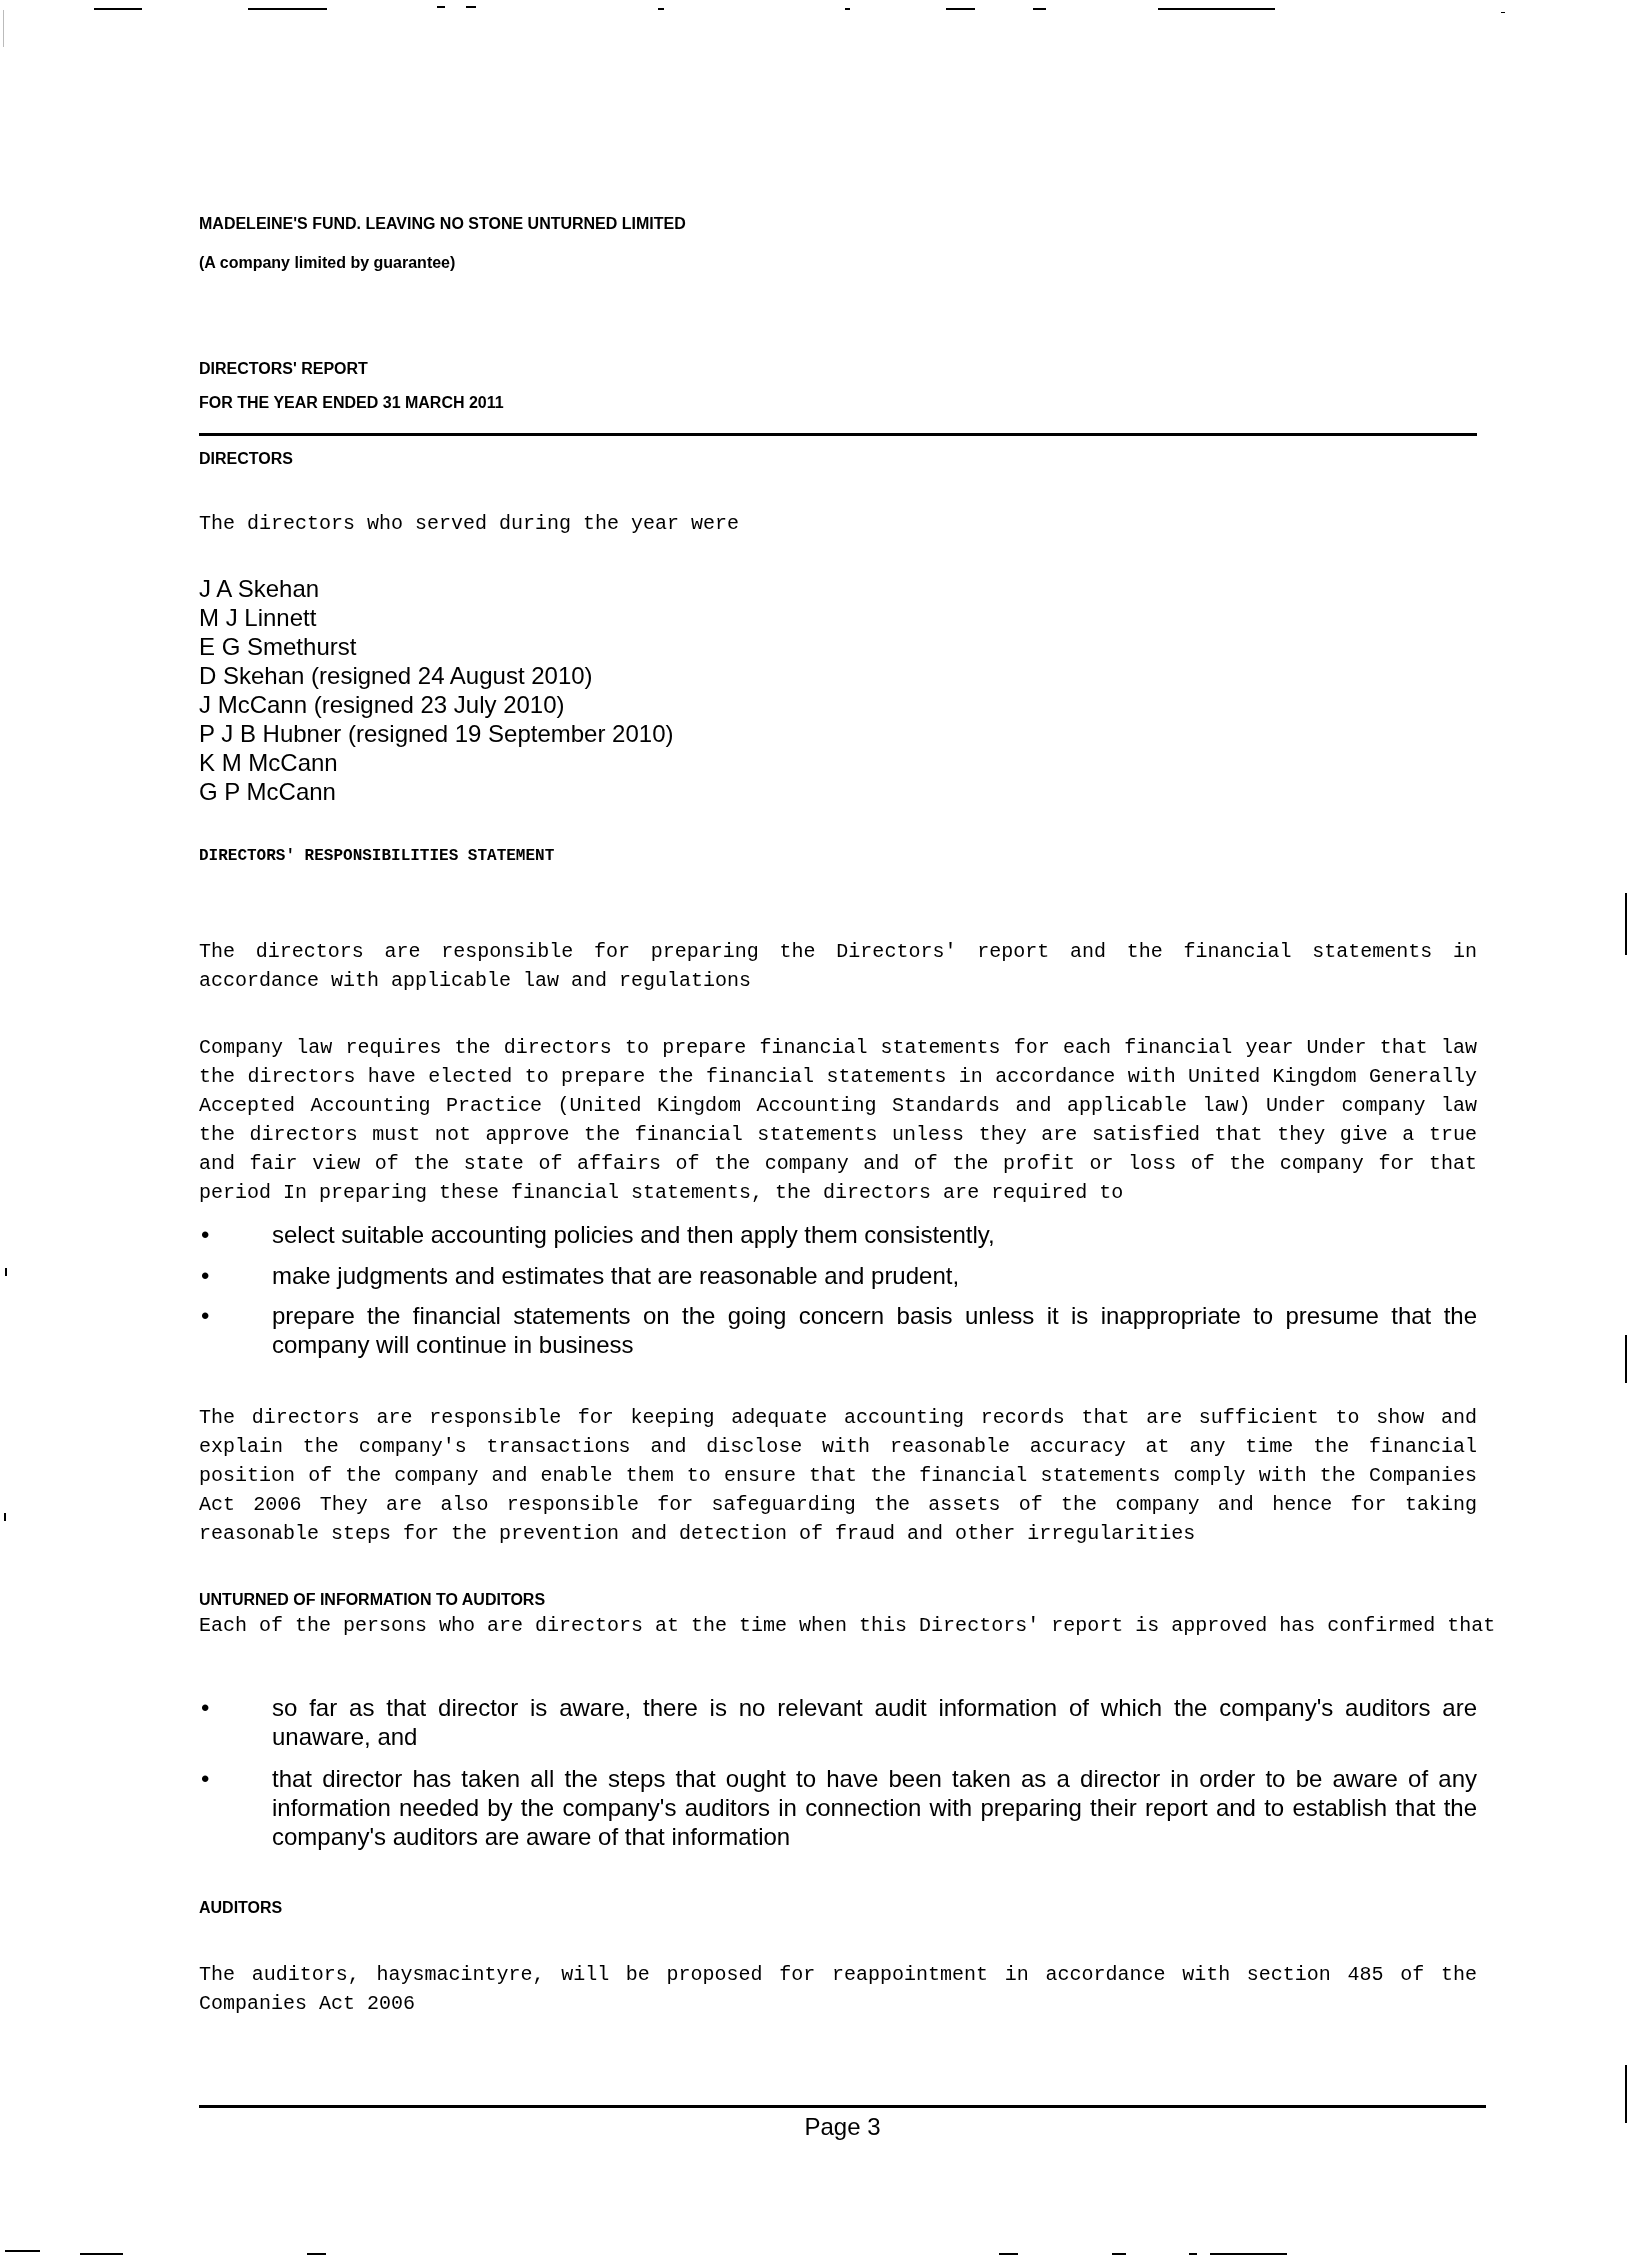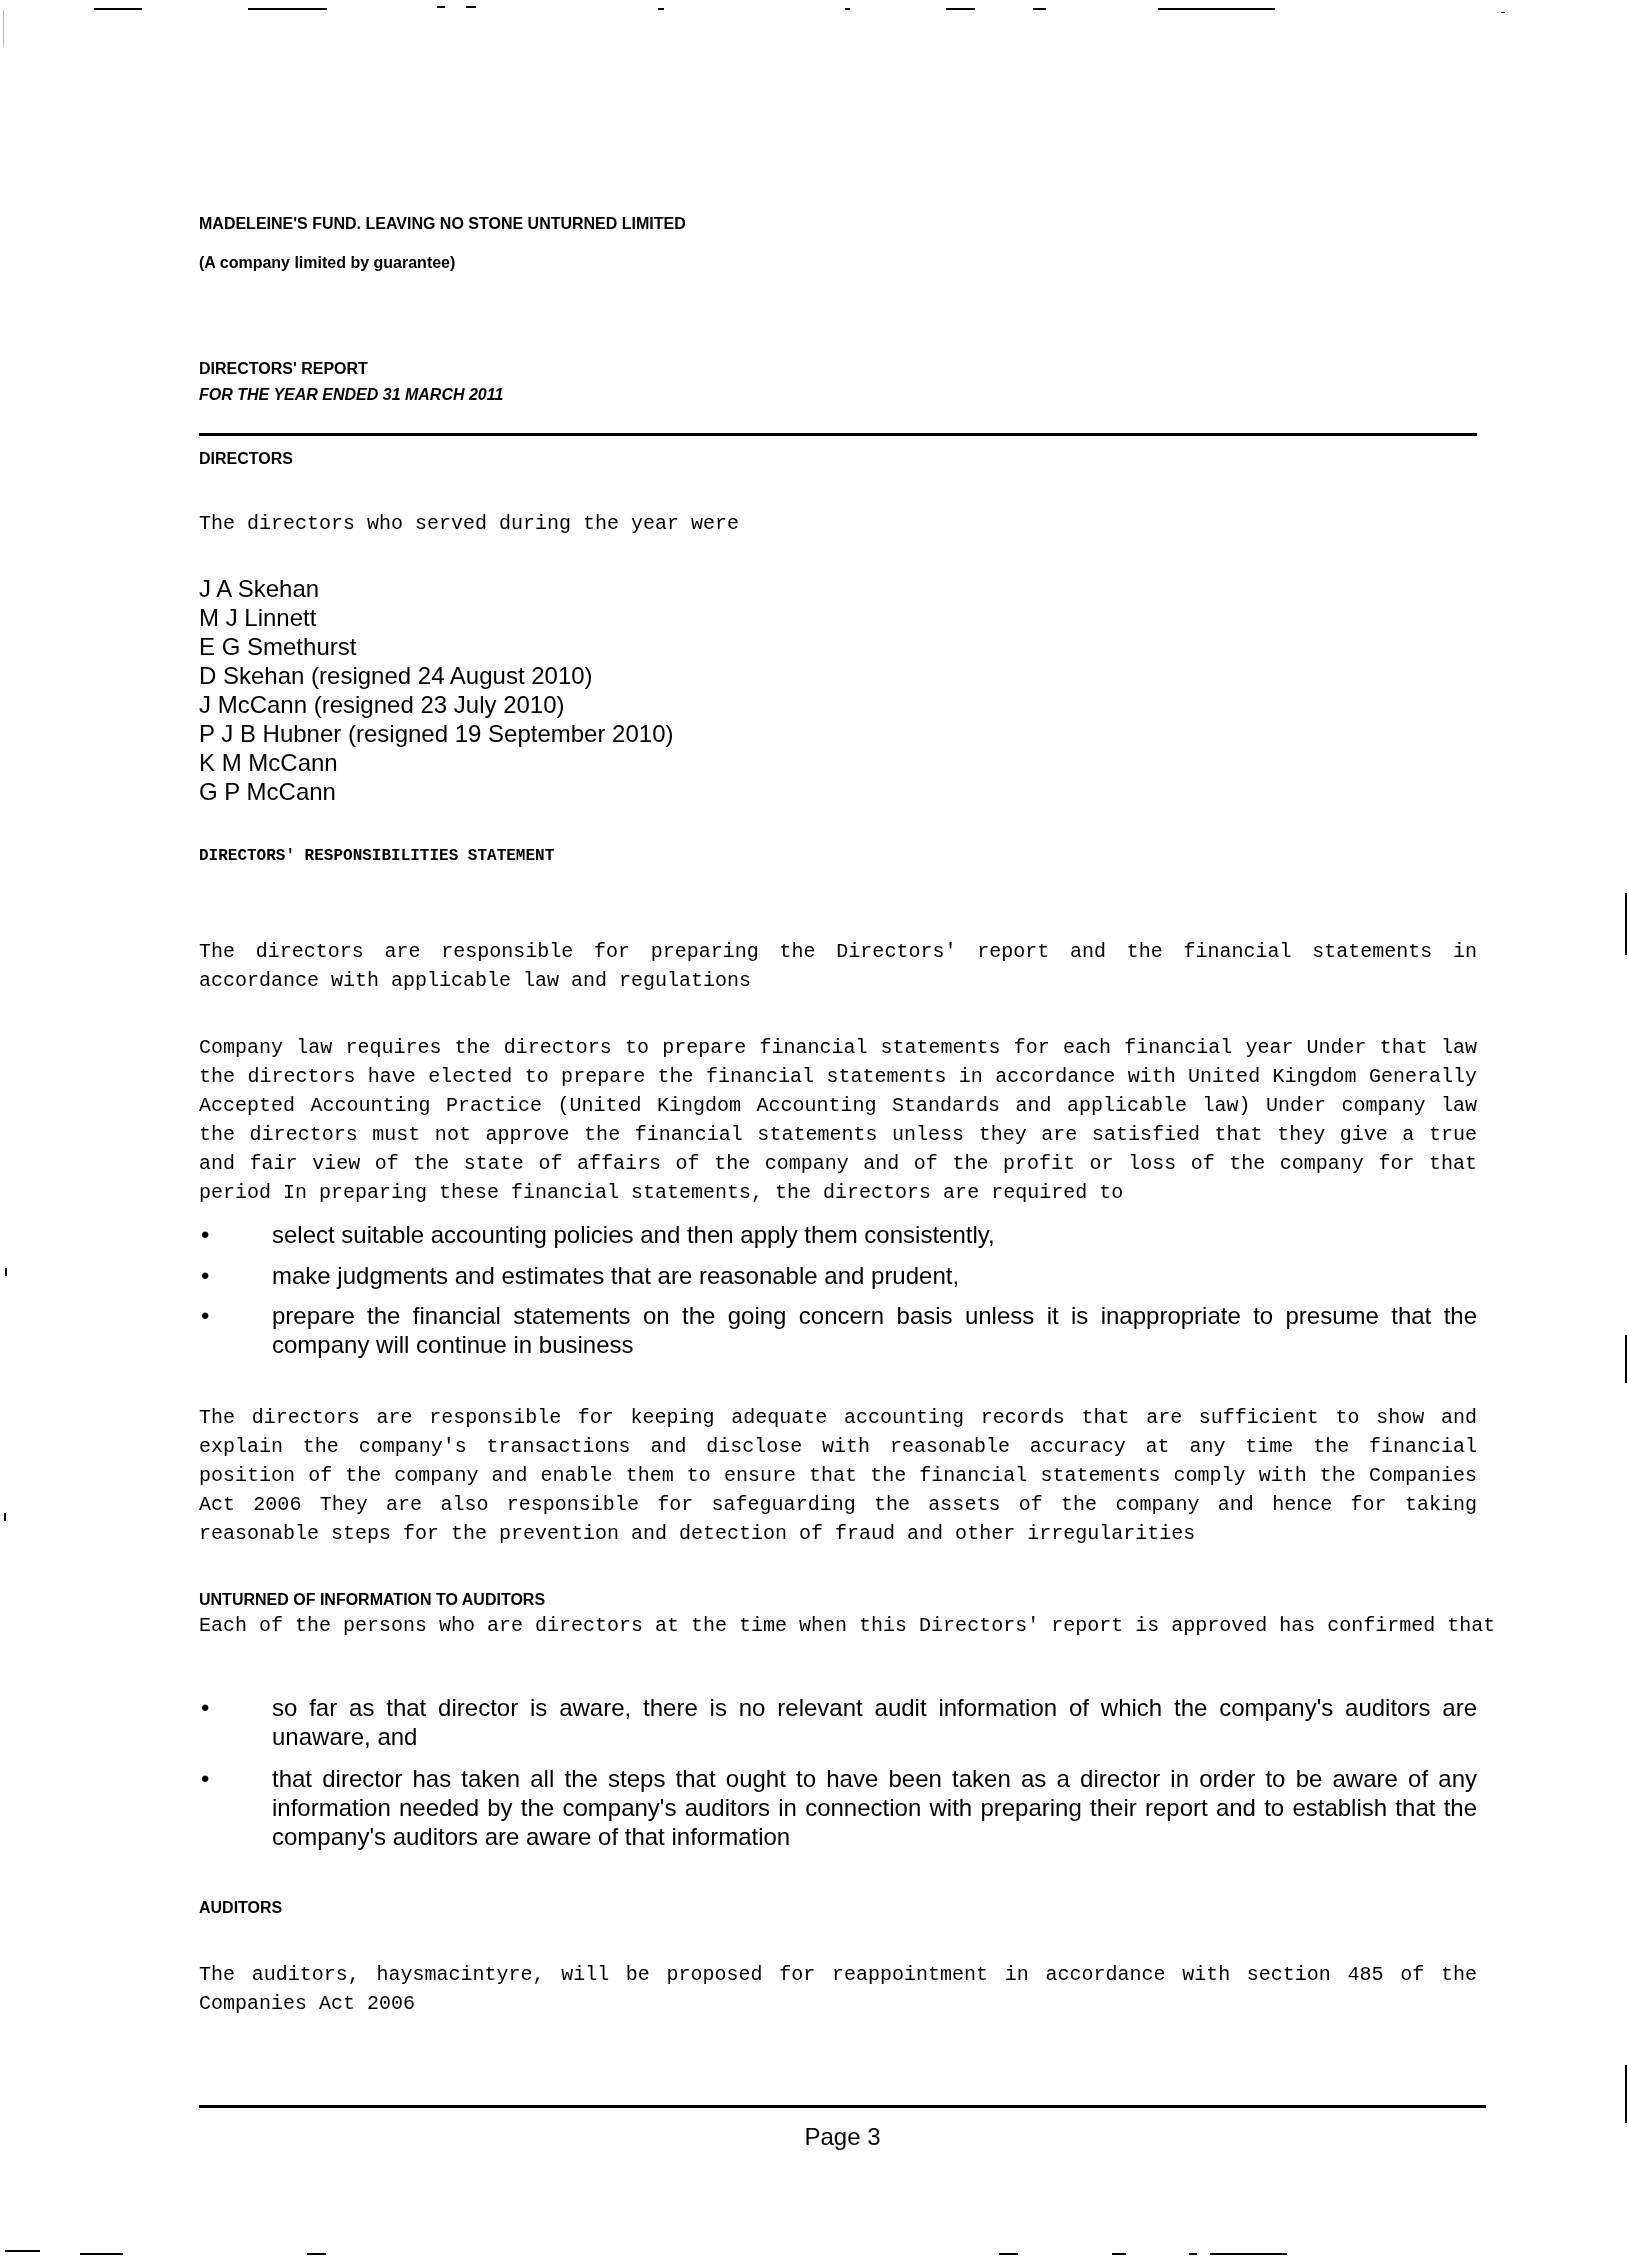--- a/index.html
+++ b/index.html
@@ -46,21 +46,21 @@
 <div class="scan-mark" style="left:1112px;top:2253px;width:14.4px;height:1.9px;"></div>
 <div class="scan-mark" style="left:1189px;top:2253px;width:7.7px;height:1.9px;"></div>
 <div class="scan-mark" style="left:1210px;top:2253px;width:77px;height:1.9px;"></div>
 
 <div class="page">
 
   <div class="blk h" style="top:209px;">MADELEINE'S FUND. LEAVING NO STONE UNTURNED LIMITED</div>
   <div class="blk h" style="top:248px;">(A company limited by guarantee)</div>
 
   <div class="blk h" style="top:354px;">DIRECTORS' REPORT</div>
-  <div class="blk h" style="top:380px;font-style:italic;">FOR THE YEAR ENDED 31 MARCH 2011</div>
+  <div class="blk h" style="top:388px;">FOR THE YEAR ENDED 31 MARCH 2011</div>
 
   <div class="rule" style="top:433px;width:1278px;"></div>
 
   <div class="blk h" style="top:444px;">DIRECTORS</div>
 
   <div class="blk t nowrap" style="top:509px;">The directors who served during the year were</div>
 
   <div class="blk names" style="top:574px;">
     <div>J A Skehan</div>
     <div>M J Linnett</div>
@@ -109,15 +109,15 @@
       <span>that director has taken all the steps that ought to have been taken as a director in order to be aware of any information needed by the company's auditors in connection with preparing their report and to establish that the company's auditors are aware of that information</span>
     </div>
   </div>
 
   <div class="blk h" style="top:1893px;">AUDITORS</div>
 
   <div class="blk t" style="top:1960px;">The auditors, haysmacintyre, will be proposed for reappointment in accordance with section 485 of the Companies Act 2006</div>
 
   <div class="rule" style="top:2105px;width:1287px;"></div>
 
-  <div class="footer-page" style="top:2112px;margin-top:10px;">Page 3</div>
+  <div class="footer-page" style="top:2112px;">Page 3</div>
 </div>
 
 
 </body></html>

